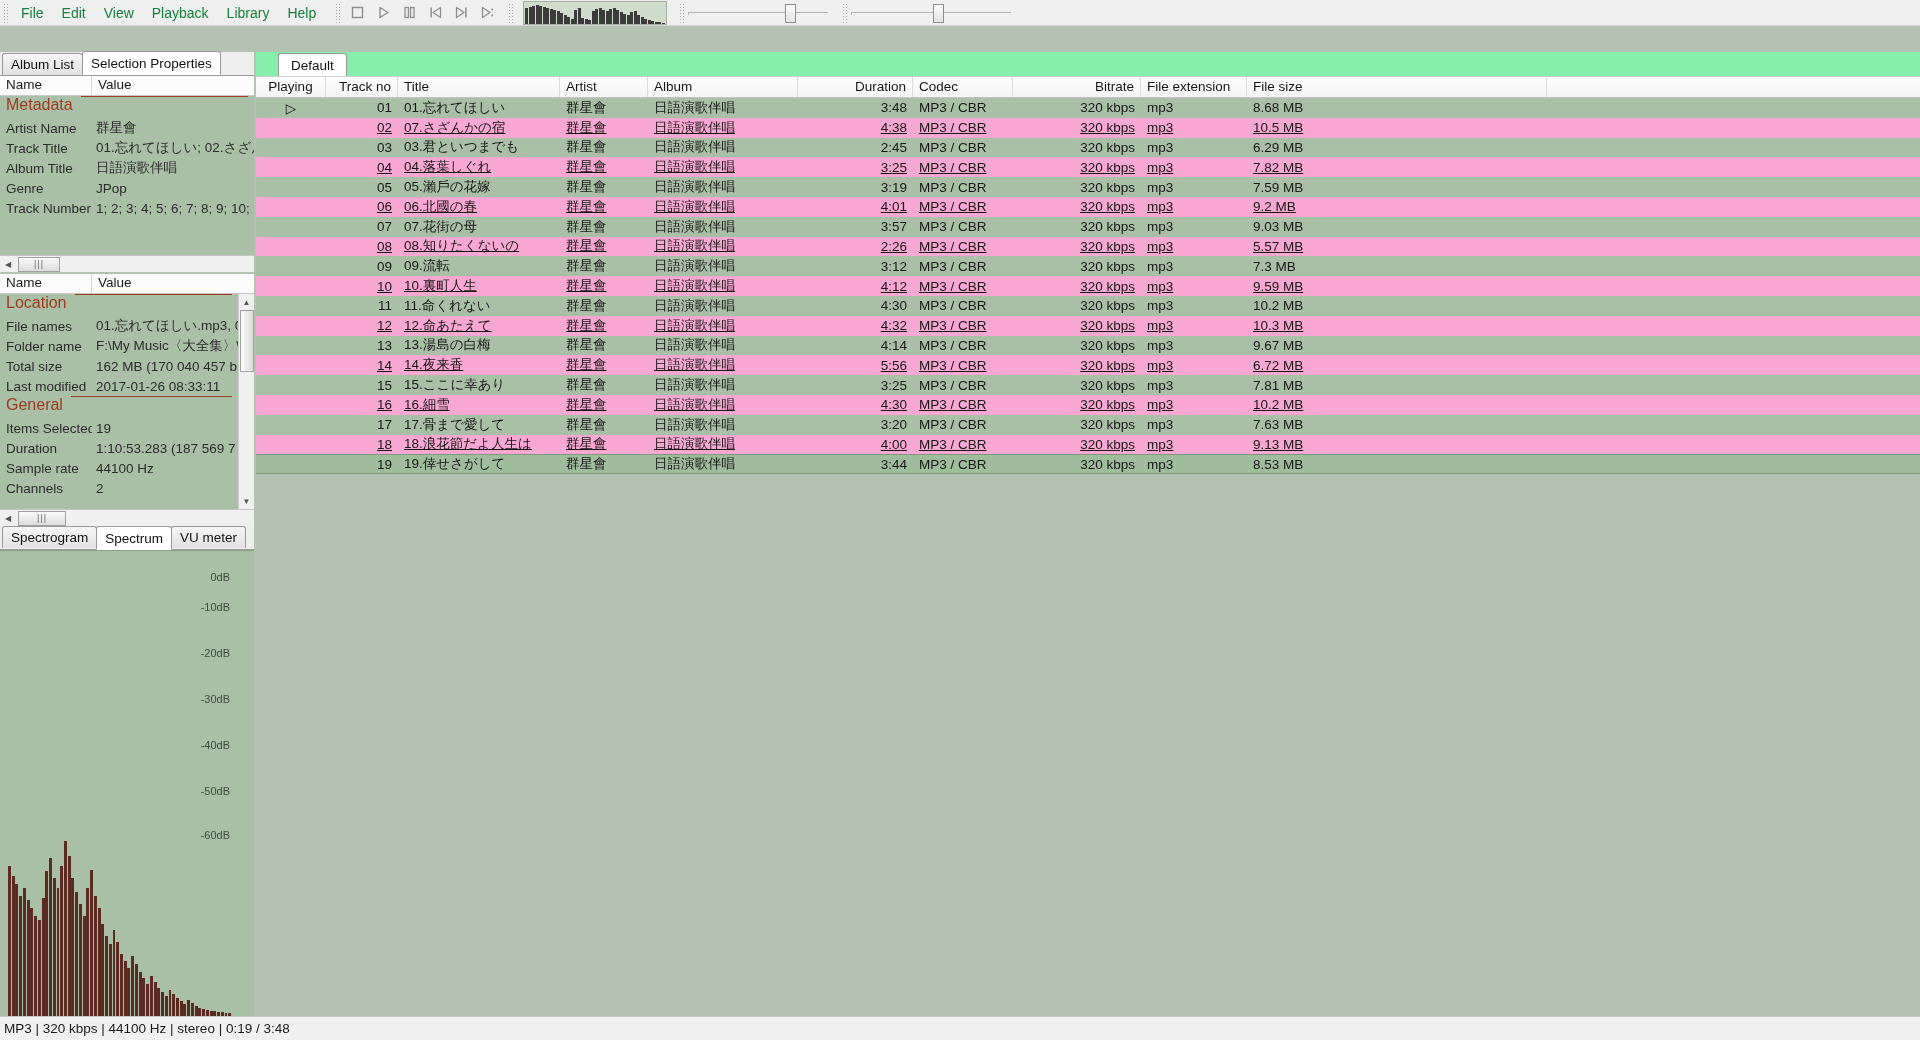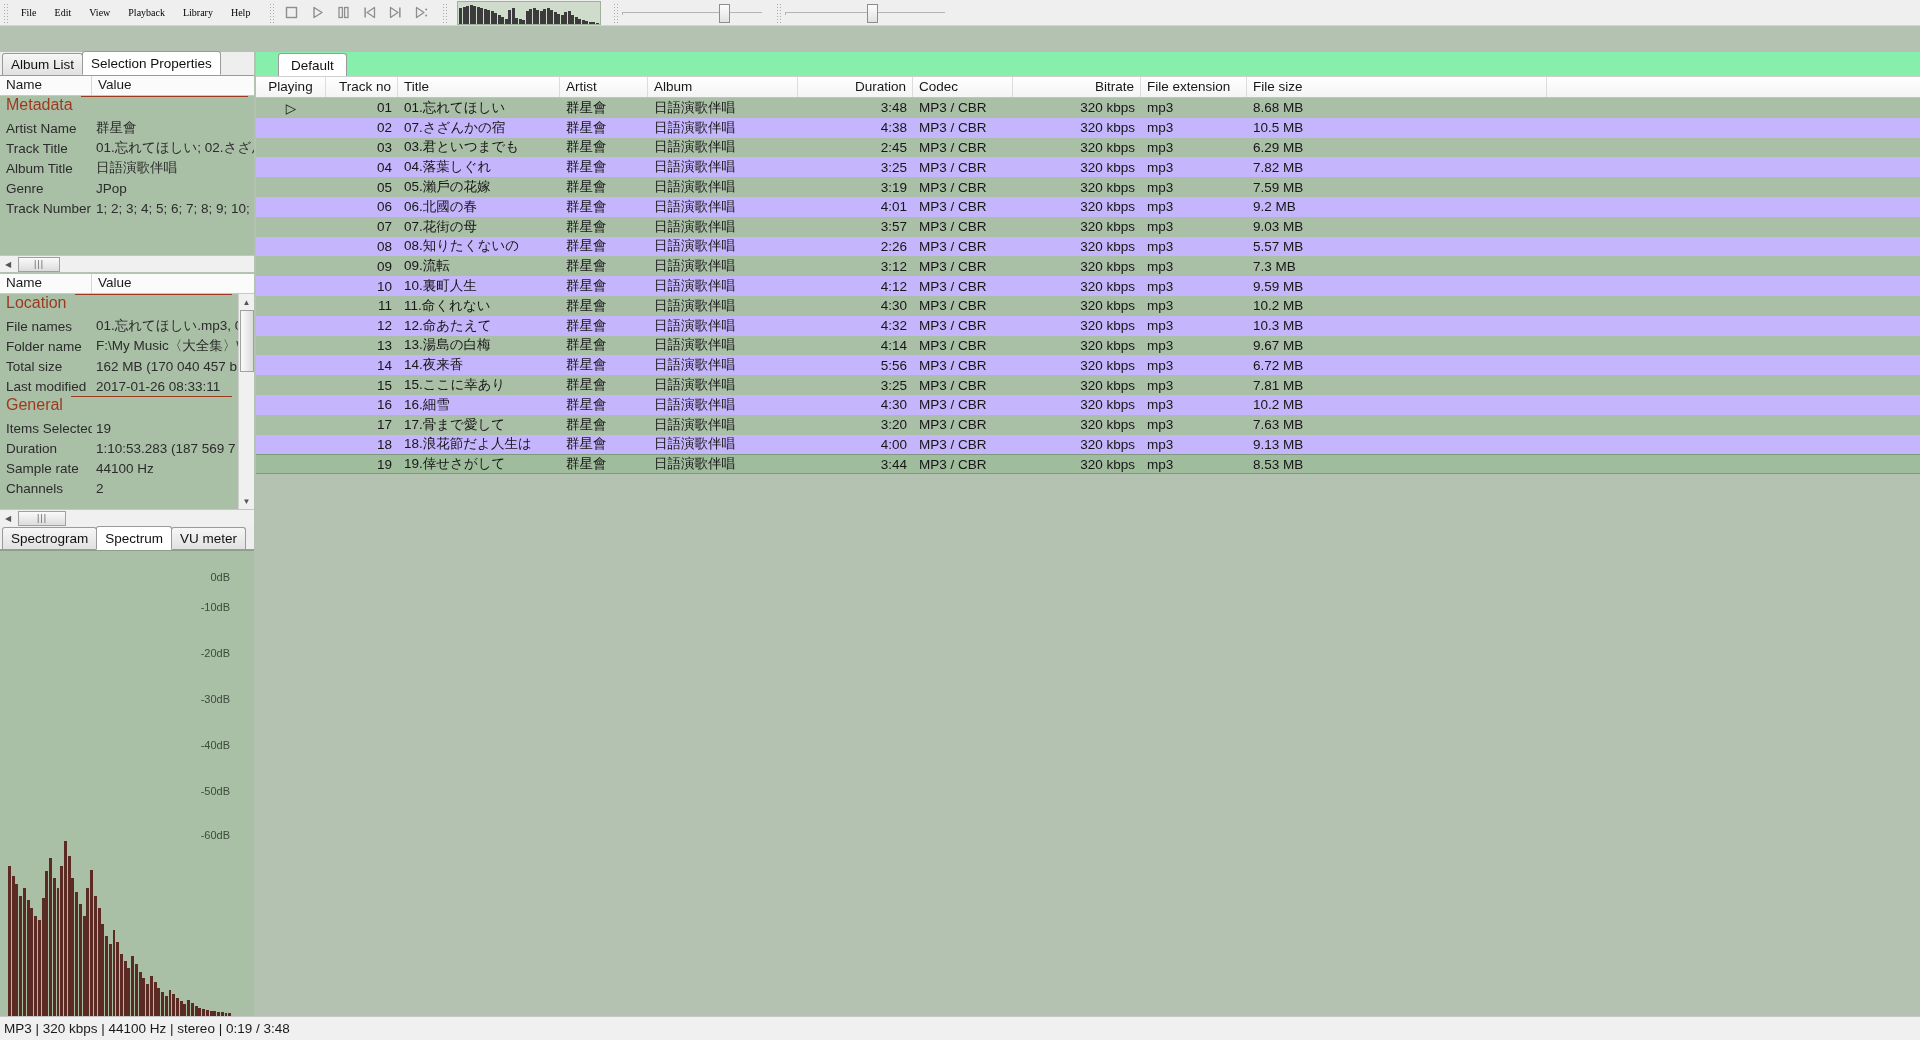--- a/index.html
+++ b/index.html
@@ -43,21 +43,21 @@
   .menubar {
     height: 26px; background: #efefef;
     display: flex; align-items: center;
     border-bottom: 1px solid #d4d4d4;
     position: relative;
   }
   .grip { width: 6px; height: 20px; margin: 0 3px;
     background-image: radial-gradient(circle, #9a9a9a 1px, transparent 1px);
     background-size: 3px 3px; opacity:.8; }
   .menu-item {
-    padding: 3px 9px; font-size: 10px; color: #000000; font-family: Liberation Serif, serif;
+    padding: 3px 9px; font-size: 14px; color: #15803d;
   }
   .transport { display:flex; align-items:center; gap:4px; padding-left:2px;}
   .tp-btn { width: 22px; height:22px; display:flex; align-items:center; justify-content:center; }
   .tp-btn svg { display:block; }
 
   
   .tb-vis {
     width: 144px; height: 24px; margin-left: 6px;
     background: #cfdccb; border:1px solid #9fb09b;
     position: relative; overflow:hidden;
@@ -146,21 +146,21 @@
   .vscroll {
     position:absolute; right:0; top:0; width:16px; bottom:0;
     background:#f0f0f0; border-left:1px solid #cfcfcf;
     display:flex; flex-direction:column; align-items:center;
   }
   .vscroll .varrow { height:16px; width:16px; display:flex; align-items:center; justify-content:center; font-size:8px; color:#555;}
   .vscroll .vthumb { width:14px; background:linear-gradient(to right,#fafafa,#dcdcdc); border:1px solid #a0a0a0; }
 
   
   .vis-tabs {
-    height: 24px; background:#eeeeee; display:flex; align-items:center;
+    height: 24px; background:#eeeeee; display:flex; align-items:flex-start;
     border-bottom:1px solid #9a9a9a; padding-left:2px;
   }
   .vis-area { flex:1; background:#a9bfa6; position:relative; overflow:hidden; border-top:1px solid #8aa087;}
   .db-label { position:absolute; right:24px; font-size:11px; color:#3e4a3c; }
   .spec-bars { position:absolute; left:8px; right:22px; bottom:0; top:0; }
   .spec-bars i { position:absolute; bottom:0; background:#5b2a22; }
 
   
   .rightcol { flex:1; display:flex; flex-direction:column; background:#b4c3b1; }
   .pl-tabstrip {
@@ -175,21 +175,21 @@
   .pl-wrap { flex:1; background:#b4c3b1; position:relative; overflow:hidden; }
   .pl-head {
     height:22px; background:linear-gradient(to bottom,#fefefe,#f4f4f4);
     display:flex; font-size:13.5px; color:#171717;
     border-top:1px solid #cfcfcf; border-bottom:1px solid #c2c2c2;
   }
   .pl-head div { padding:2px 6px; border-right:1px solid #dcdcdc; white-space:nowrap; overflow:hidden;}
   .pl-row { display:flex; height:19.8px; font-size:13.5px; color:#171717; align-items:center; }
   .pl-row div { padding:0 6px; white-space:nowrap; overflow:hidden; }
   .pl-row.even { background:#a9bfa6; }
-  .pl-row.odd  { background:#c4b5fd; }
+  .pl-row.odd  { background:#f9a8d4;text-decoration:underline; }
   .pl-row.selected-last { background:#9fbd9c; border-top:1px solid #7e997b; border-bottom:1px solid #7e997b; }
 
   .col-playing { width:70px; text-align:center; }
   .col-trackno { width:72px; text-align:right; }
   .col-title   { width:162px; }
   .col-artist  { width:88px; }
   .col-album   { width:150px; }
   .col-duration{ width:115px; text-align:right; }
   .col-codec   { width:100px; }
   .col-bitrate { width:128px; text-align:right; }

